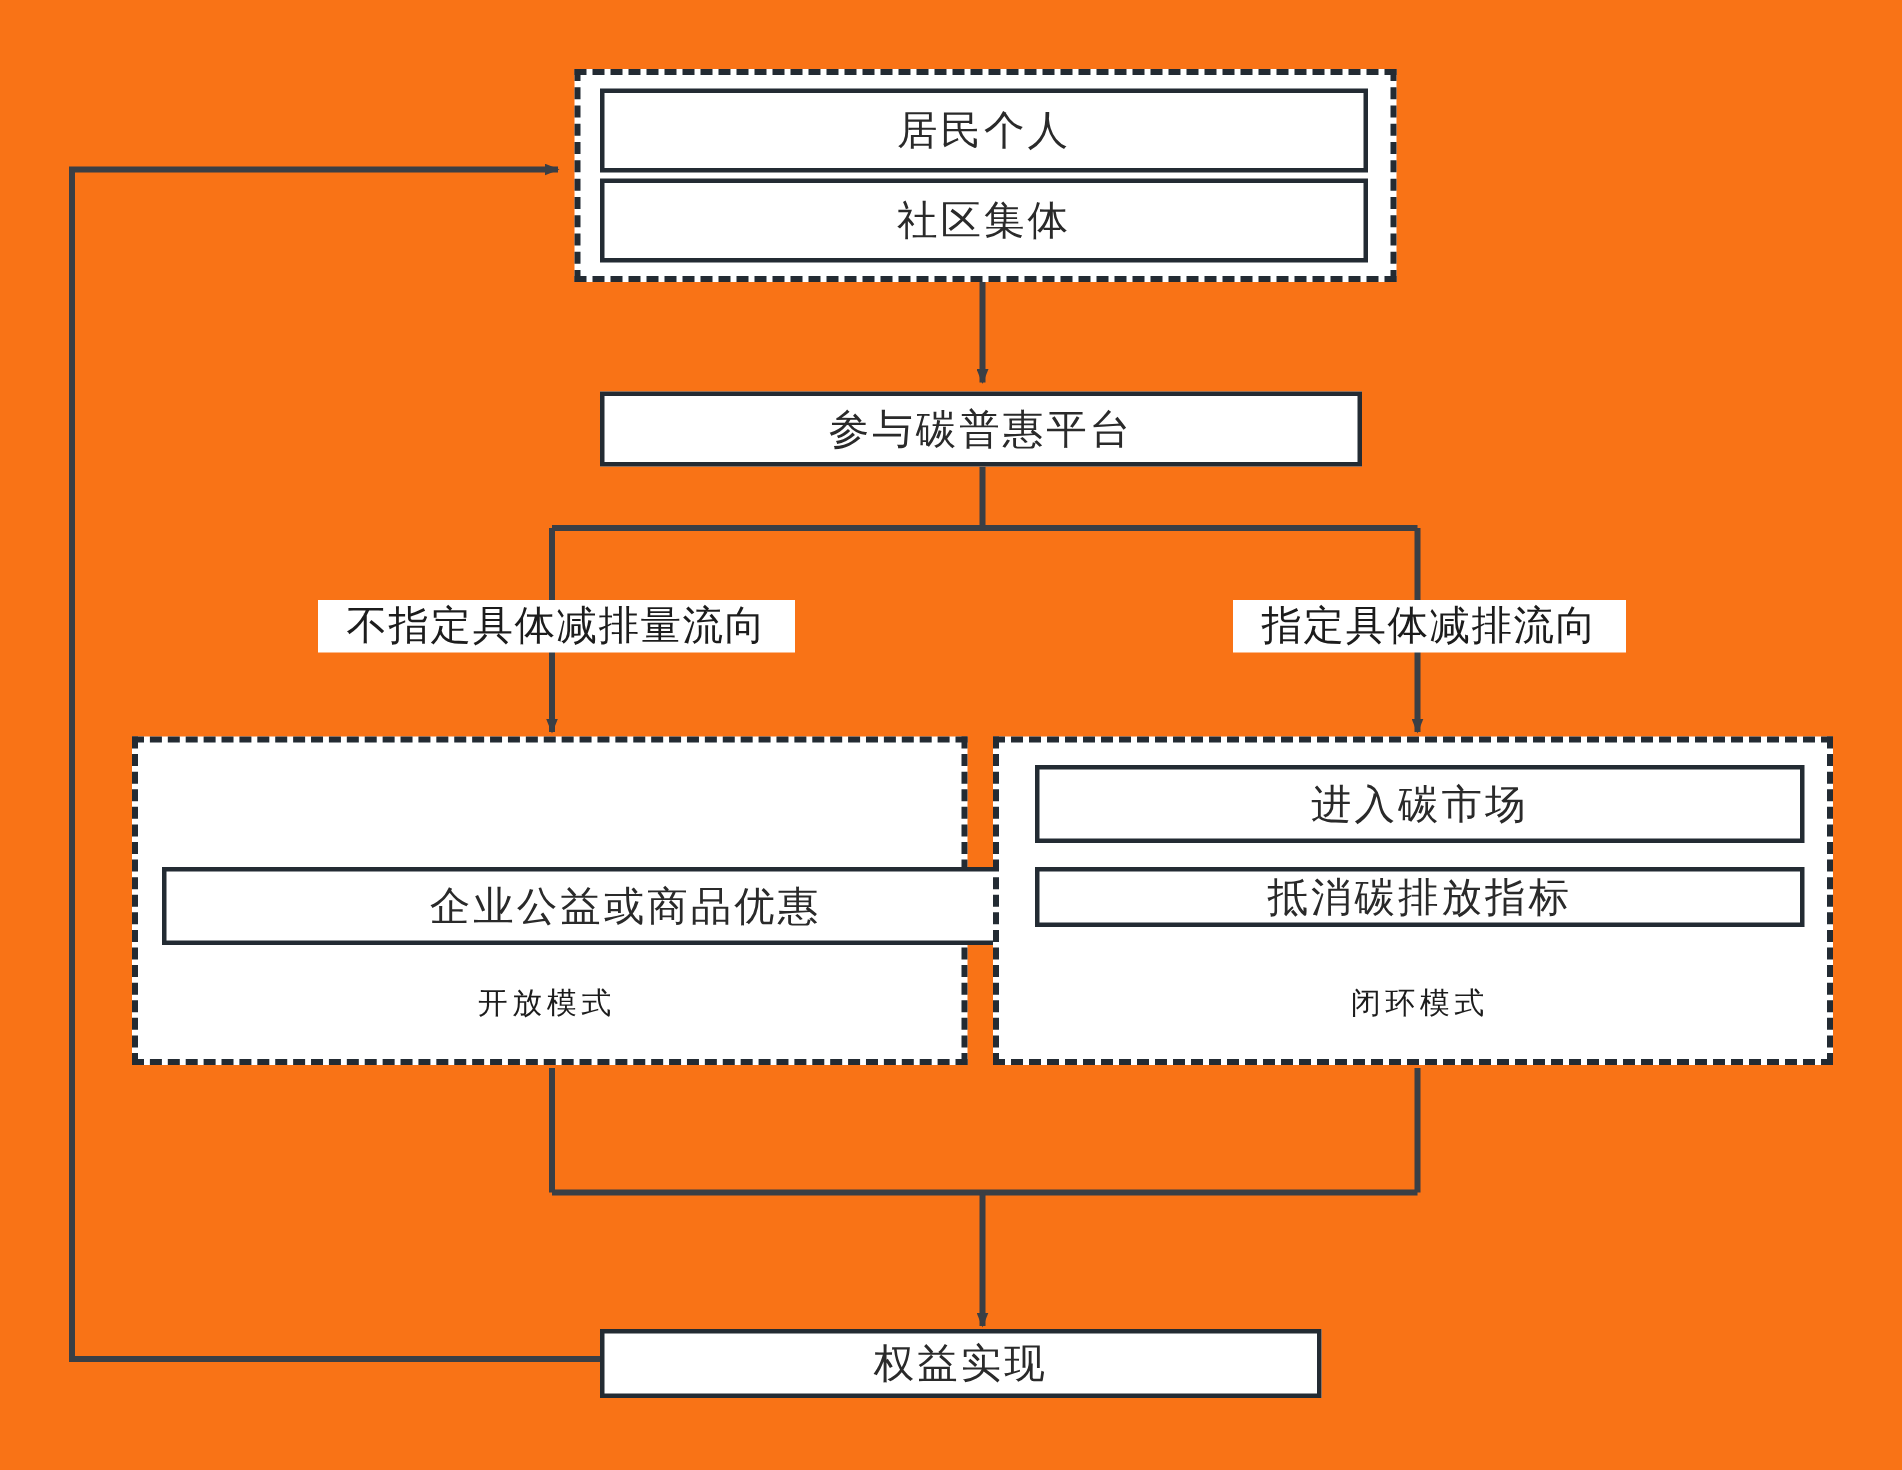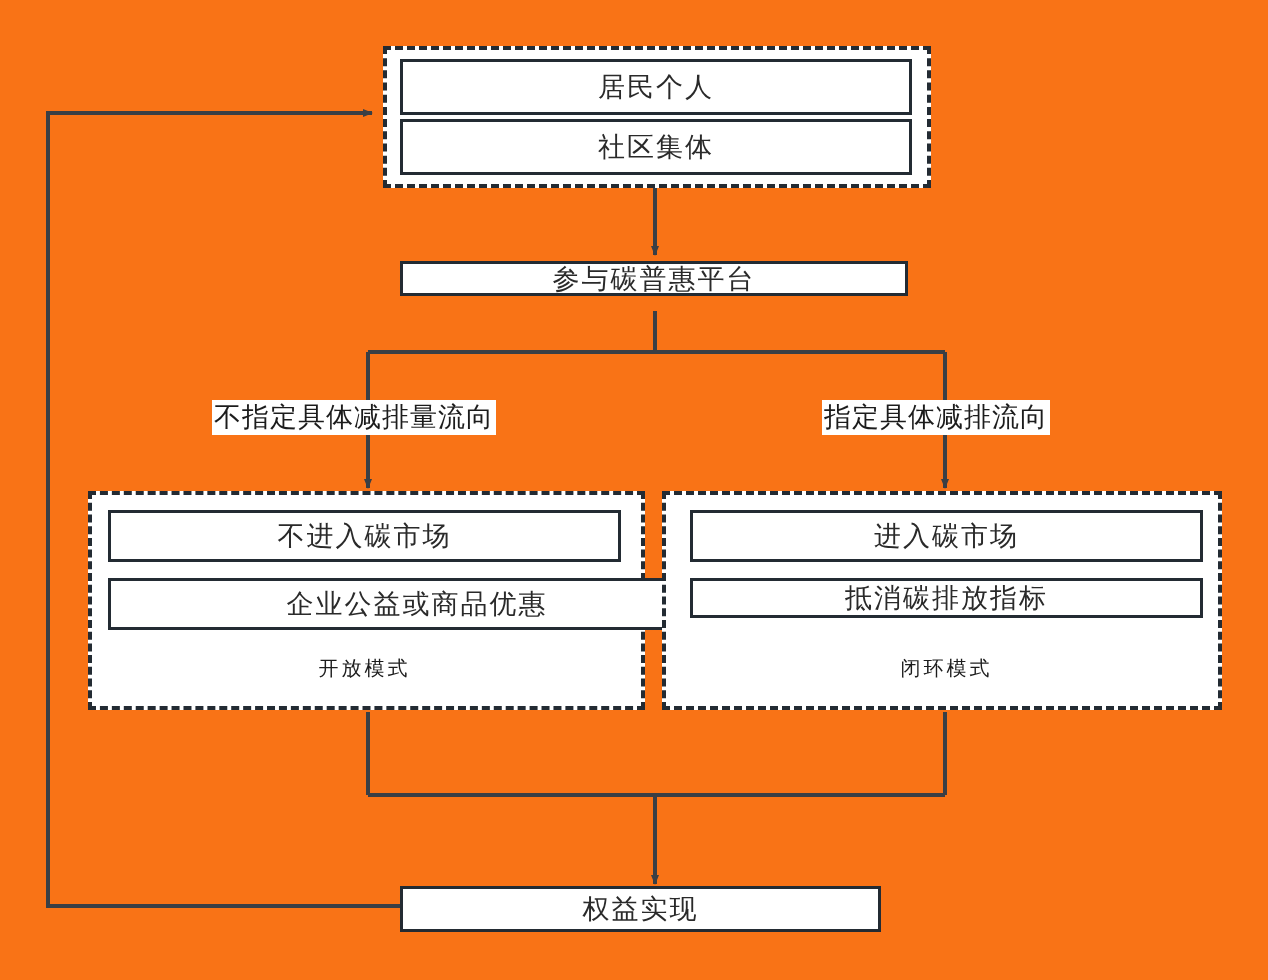--- a/index.html
+++ b/index.html
@@ -49,21 +49,21 @@
     letter-spacing: 3px;
     white-space: nowrap;
   }
   .edge-label {
     position: absolute;
     background: #ffffff;
     color: #1c1c1c;
     font-size: 27px;
     letter-spacing: 1px;
     white-space: nowrap;
-    padding: 2px 2px;
+    padding: 2px 19px;
     line-height: 1.15;
   }
 </style>
 </head>
 <body>
 
 <div id="canvas">
 
   <svg id="wires" viewBox="0 0 1268 980">
     <defs>
@@ -94,35 +94,32 @@
 
   <div class="group-box" style="left:383px; top:46px; width:548px; height:142px;">
   </div>
   <div class="node-box" style="left:400px; top:59px; width:512px; height:56px;">
     <span>居民个人</span>
   </div>
   <div class="node-box" style="left:400px; top:119px; width:512px; height:56px;">
     <span>社区集体</span>
   </div>
 
-  <div class="node-box" style="left:400px; top:261px; width:508px; height:35px;">
+  <div class="node-box" style="left:400px; top:261px; width:508px; height:50px;">
     <span>参与碳普惠平台</span>
   </div>
 
   <div class="edge-label" style="left:212px; top:400px;">
     <span>不指定具体减排量流向</span>
   </div>
   <div class="edge-label" style="left:822px; top:400px;">
     <span>指定具体减排流向</span>
   </div>
 
   <div class="group-box" style="left:88px; top:491px; width:557px; height:219px;">
-  </div>
-  <div class="node-box" style="left:108px; top:510px; width:513px; height:52px;">
-    <span>不进入碳市场</span>
   </div>
   <div class="node-box" style="left:108px; top:578px; width:618px; height:52px;">
     <span>企业公益或商品优惠</span>
   </div>
   <div class="group-caption" style="left:108px; top:655px; width:513px;">
     <span>开放模式</span>
   </div>
 
   <div class="group-box" style="left:662px; top:491px; width:560px; height:219px;">
   </div>

